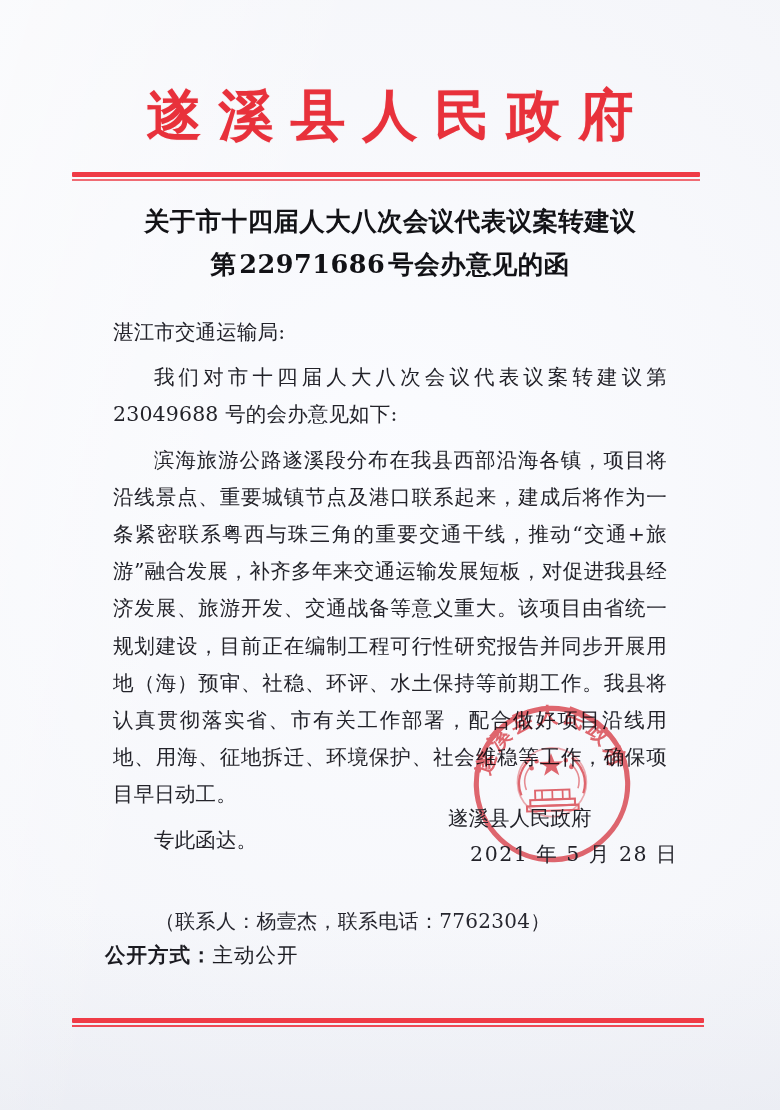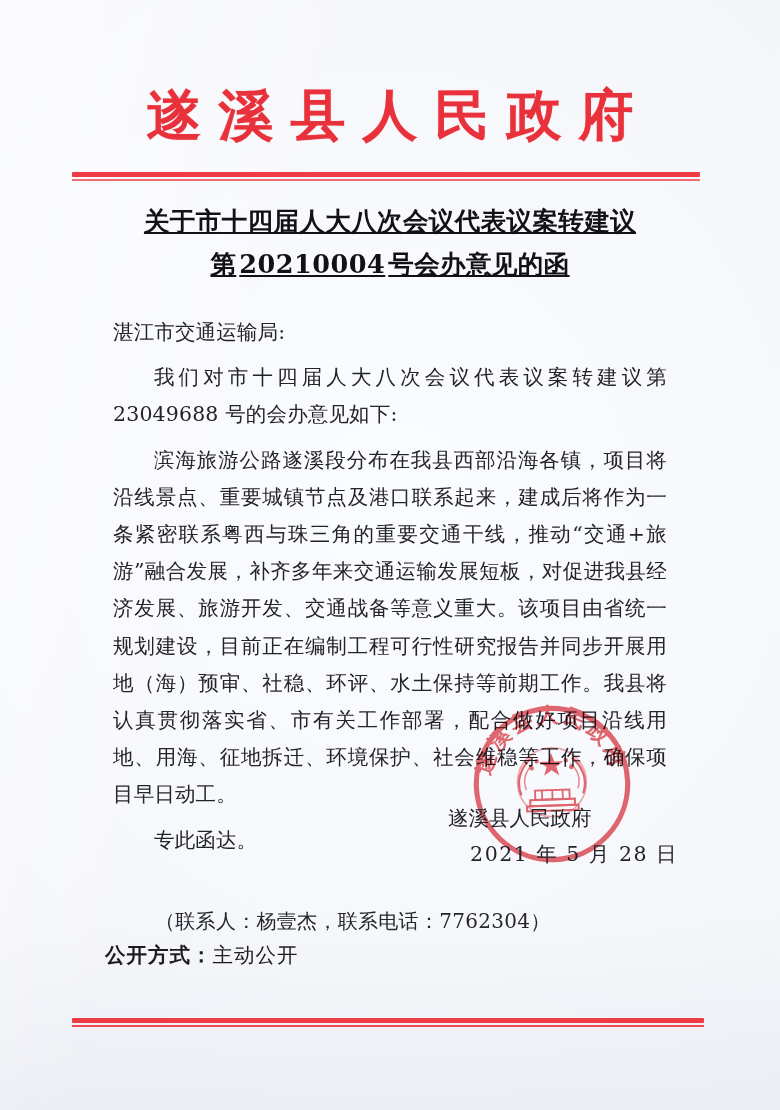--- a/index.html
+++ b/index.html
@@ -82,21 +82,20 @@
     position: absolute;
     top: 200px;
     left: 96px;
     right: 96px;
     text-align: center;
     font-weight: 700;
     font-size: 25.5px;
     line-height: 43px;
     letter-spacing: 0.4px;
     color: #121216;
-    text-decoration: underline;
   }
   .doc-title .num {
     font-family: "DejaVu Serif", "Liberation Serif", serif;
     letter-spacing: 0.5px;
     padding: 0 3px;
   }
 
   
   .body-block {
     position: absolute;
@@ -205,21 +204,21 @@
   </div>
 
   <div class="rule-head">
     <div class="thick"></div>
     <div class="thin"></div>
   </div>
 
   <div class="doc-title">
     <div>关于市十四届人大八次会议代表议案转建议</div>
     <div>
-      <span>第</span><span class="num">20210004</span><span>号会办意见的函</span>
+      <span>第</span><span class="num">22971686</span><span>号会办意见的函</span>
     </div>
   </div>
 
   <div class="body-block">
     <p>湛江市交通运输局:</p>
     <p class="indent2">我们对市十四届人大八次会议代表议案转建议第 23049688 号的会办意见如下:</p>
     <p class="indent2">滨海旅游公路遂溪段分布在我县西部沿海各镇，项目将沿线景点、重要城镇节点及港口联系起来，建成后将作为一条紧密联系粤西与珠三角的重要交通干线，推动“交通+旅游”融合发展，补齐多年来交通运输发展短板，对促进我县经济发展、旅游开发、交通战备等意义重大。该项目由省统一规划建设，目前正在编制工程可行性研究报告并同步开展用地（海）预审、社稳、环评、水土保持等前期工作。我县将认真贯彻落实省、市有关工作部署，配合做好项目沿线用地、用海、征地拆迁、环境保护、社会维稳等工作，确保项目早日动工。</p>
     <p class="indent2">专此函达。</p>
   </div>
 

